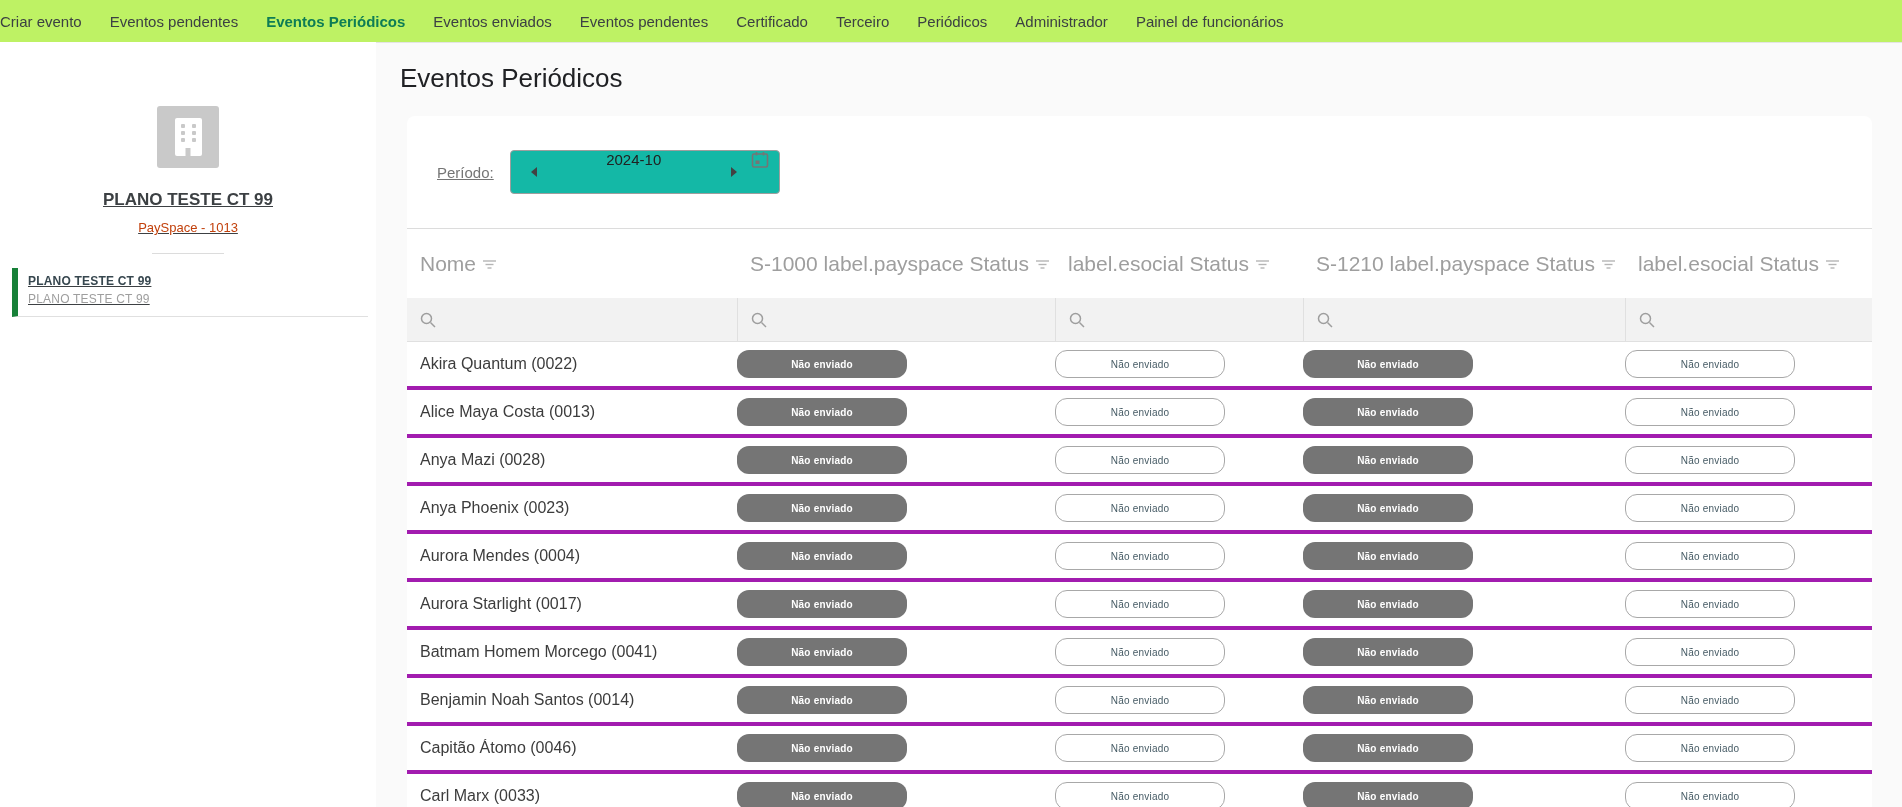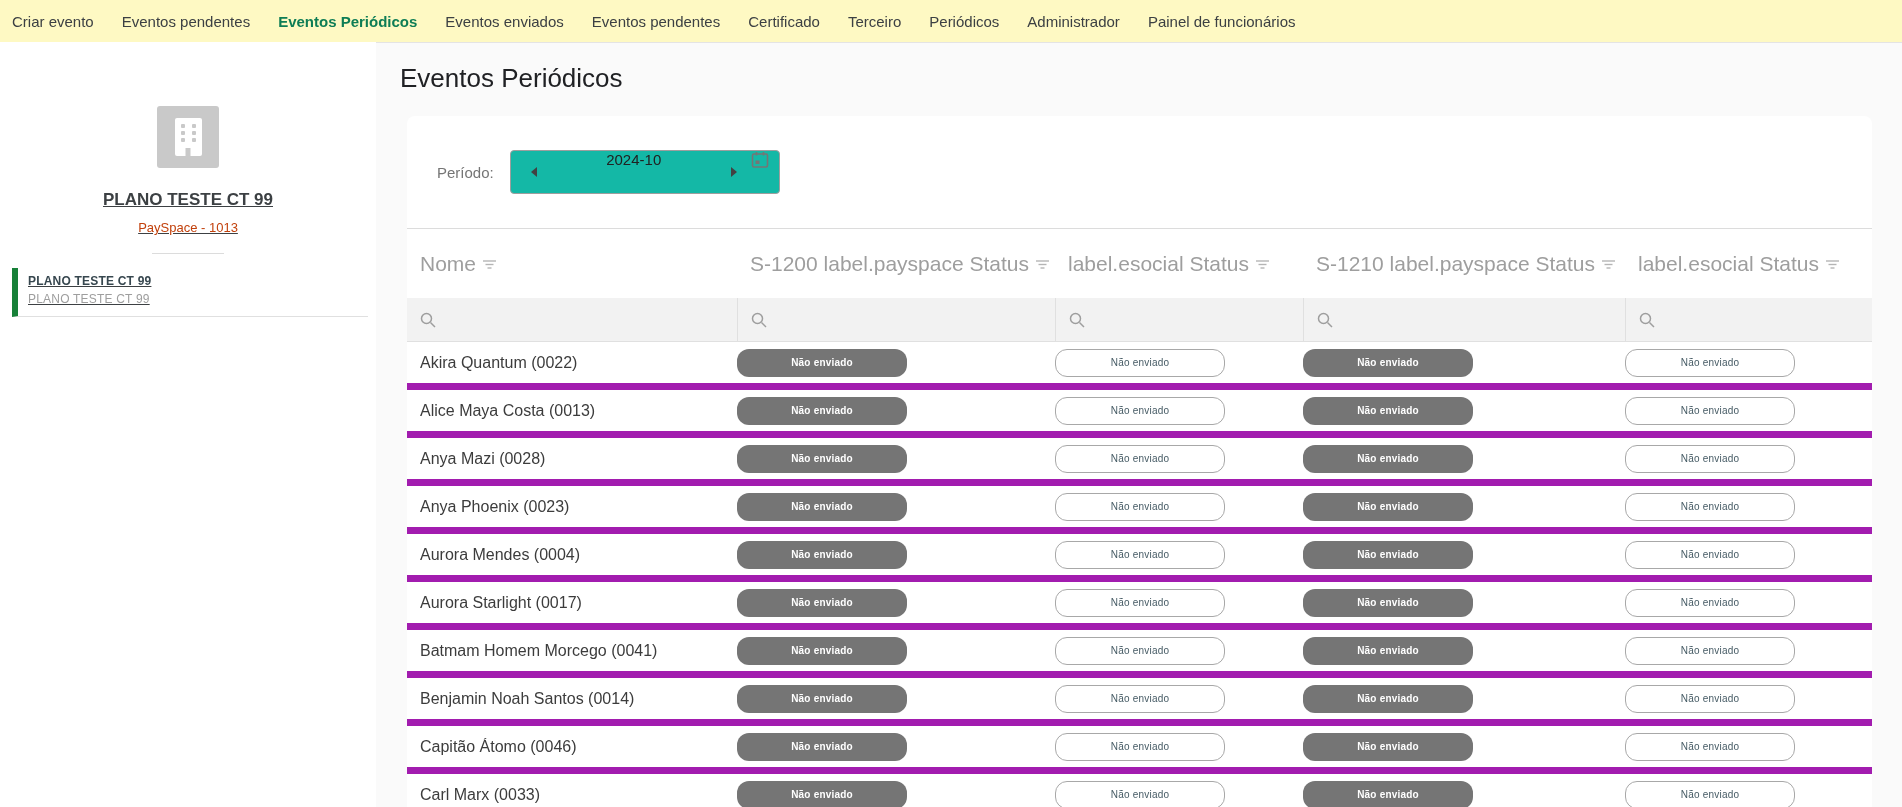--- a/index.html
+++ b/index.html
@@ -1,21 +1,21 @@
 <!DOCTYPE html>
 <html><head>
 <meta charset="utf-8">
 <style>
   * { margin:0; padding:0; box-sizing:border-box; }
   html,body { width:1902px; height:807px; overflow:hidden;
     font-family:"Liberation Sans", sans-serif; background:#ffffff; color:#3c4043; }
 
   
-  .topnav { height:42px; display:flex; align-items:center; padding-left:12px; gap:28px;
-    background:#fef9c3; }
+  .topnav { height:42px; display:flex; align-items:center; gap:28px;
+    background:#bef264; }
   .topnav .nav-item { font-size:15px; color:#3c4043; cursor:pointer; white-space:nowrap; }
   .topnav .nav-item.active { font-weight:700; }
 
   
   .content { display:flex; height:765px; }
   .sidebar { width:376px; background:#fff; padding-top:64px; flex:none;text-decoration:underline; }
   .main { flex:1; background:#fafafa; border-top:1px solid #e4e4e4; min-width:0; }
 
   
   .company-logo { width:62px; height:62px; background:#c9c9c9; border-radius:3px;
@@ -33,21 +33,21 @@
   .company-item { margin:14px 8px 0 12px; border-left:6px solid #178038;
     border-bottom:1px solid #e0e0e0; padding:6px 10px 10px; cursor:pointer; }
   .company-item .ci-title { font-size:12px; font-weight:700; color:#37474f; letter-spacing:.2px; }
   .company-item .ci-sub { font-size:12px; color:#9e9e9e; margin-top:4px; letter-spacing:.2px; }
 
   
   .page-title { font-size:26px; font-weight:400; color:#202124; margin:20px 0 0 24px; }
   .card { margin:22px 30px 0 31px; background:#fff; border-radius:8px; height:800px; overflow:hidden; }
 
   .period-row { height:112px; display:flex; align-items:center; padding-left:30px; }
-  .period-label { font-size:15px; color:#757575; margin-right:16px; }
+  .period-label { font-size:15px; color:#757575; margin-right:16px;text-decoration:underline; }
   .period-box { width:270px; height:44px; border:1px solid #9e9e9e; border-radius:4px;
     background:#14b8a6; display:flex; align-items:flex-start; padding:0 10px; }
   .arrow-btn { width:26px; height:100%; display:flex; align-items:center; justify-content:center;
     cursor:pointer; flex:none; }
   .tri-left { width:0; height:0; border-top:5px solid transparent; border-bottom:5px solid transparent;
     border-right:6px solid #424242; }
   .tri-right { width:0; height:0; border-top:5px solid transparent; border-bottom:5px solid transparent;
     border-left:6px solid #424242; }
   .period-value { flex:1; text-align:center; font-size:15px; color:#212121; }
   .cal-icon { flex:none; margin-left:4px; cursor:pointer; display:flex; }
@@ -59,21 +59,21 @@
   .hcell { padding-left:13px; font-size:21px; color:#9e9e9e; display:flex; align-items:center;
     gap:7px; white-space:nowrap; overflow:hidden; }
   .hcell svg { flex:none; cursor:pointer; }
 
   .search-row { height:44px; background:#f2f2f2; border-bottom:1px solid #e0e0e0; align-items:center; }
   .scell { height:100%; display:flex; align-items:center; padding-left:13px; }
   .scell + .scell { border-left:1px solid #e0e0e0; }
   .scell input { border:0; outline:0; background:transparent; font-size:14px; color:#424242;
     width:80%; margin-left:8px; font-family:"Liberation Sans",sans-serif; }
 
-  .data-row { height:48px; border-bottom:7px solid #a21caf; align-items:center; cursor:pointer; }
+  .data-row { height:48px; border-bottom:4px solid #a21caf; align-items:center; cursor:pointer; }
   .name-cell { padding-left:13px; font-size:16px; color:#3c3c3c; white-space:nowrap; overflow:hidden; }
   .badge { width:170px; height:28px; border-radius:12px; display:flex; align-items:center;
     justify-content:center; font-size:10px; letter-spacing:.2px; }
   .badge.filled { background:#757575; color:#fff; font-weight:700; }
   .badge.outline { background:#fff; border:1px solid #a8a8a8; color:#455a64; }
 </style>
 </head>
 <body>
 
 <nav class="topnav" id="topnav">
@@ -143,21 +143,21 @@
       <div class="tgrid header-row" id="headerRow">
           <div class="hcell">
             <span>Nome</span>
             <svg width="13" height="10" viewBox="0 0 13 10">
               <line x1="0" y1="2" x2="13" y2="2" stroke="#b5b5b5" stroke-width="1.4"></line>
               <line x1="2.5" y1="5.5" x2="10.5" y2="5.5" stroke="#b5b5b5" stroke-width="1.4"></line>
               <line x1="4.5" y1="9" x2="8.5" y2="9" stroke="#b5b5b5" stroke-width="1.4"></line>
             </svg>
           </div>
           <div class="hcell">
-            <span>S-1200 label.payspace Status</span>
+            <span>S-1000 label.payspace Status</span>
             <svg width="13" height="10" viewBox="0 0 13 10">
               <line x1="0" y1="2" x2="13" y2="2" stroke="#b5b5b5" stroke-width="1.4"></line>
               <line x1="2.5" y1="5.5" x2="10.5" y2="5.5" stroke="#b5b5b5" stroke-width="1.4"></line>
               <line x1="4.5" y1="9" x2="8.5" y2="9" stroke="#b5b5b5" stroke-width="1.4"></line>
             </svg>
           </div>
           <div class="hcell">
             <span>label.esocial Status</span>
             <svg width="13" height="10" viewBox="0 0 13 10">
               <line x1="0" y1="2" x2="13" y2="2" stroke="#b5b5b5" stroke-width="1.4"></line>

